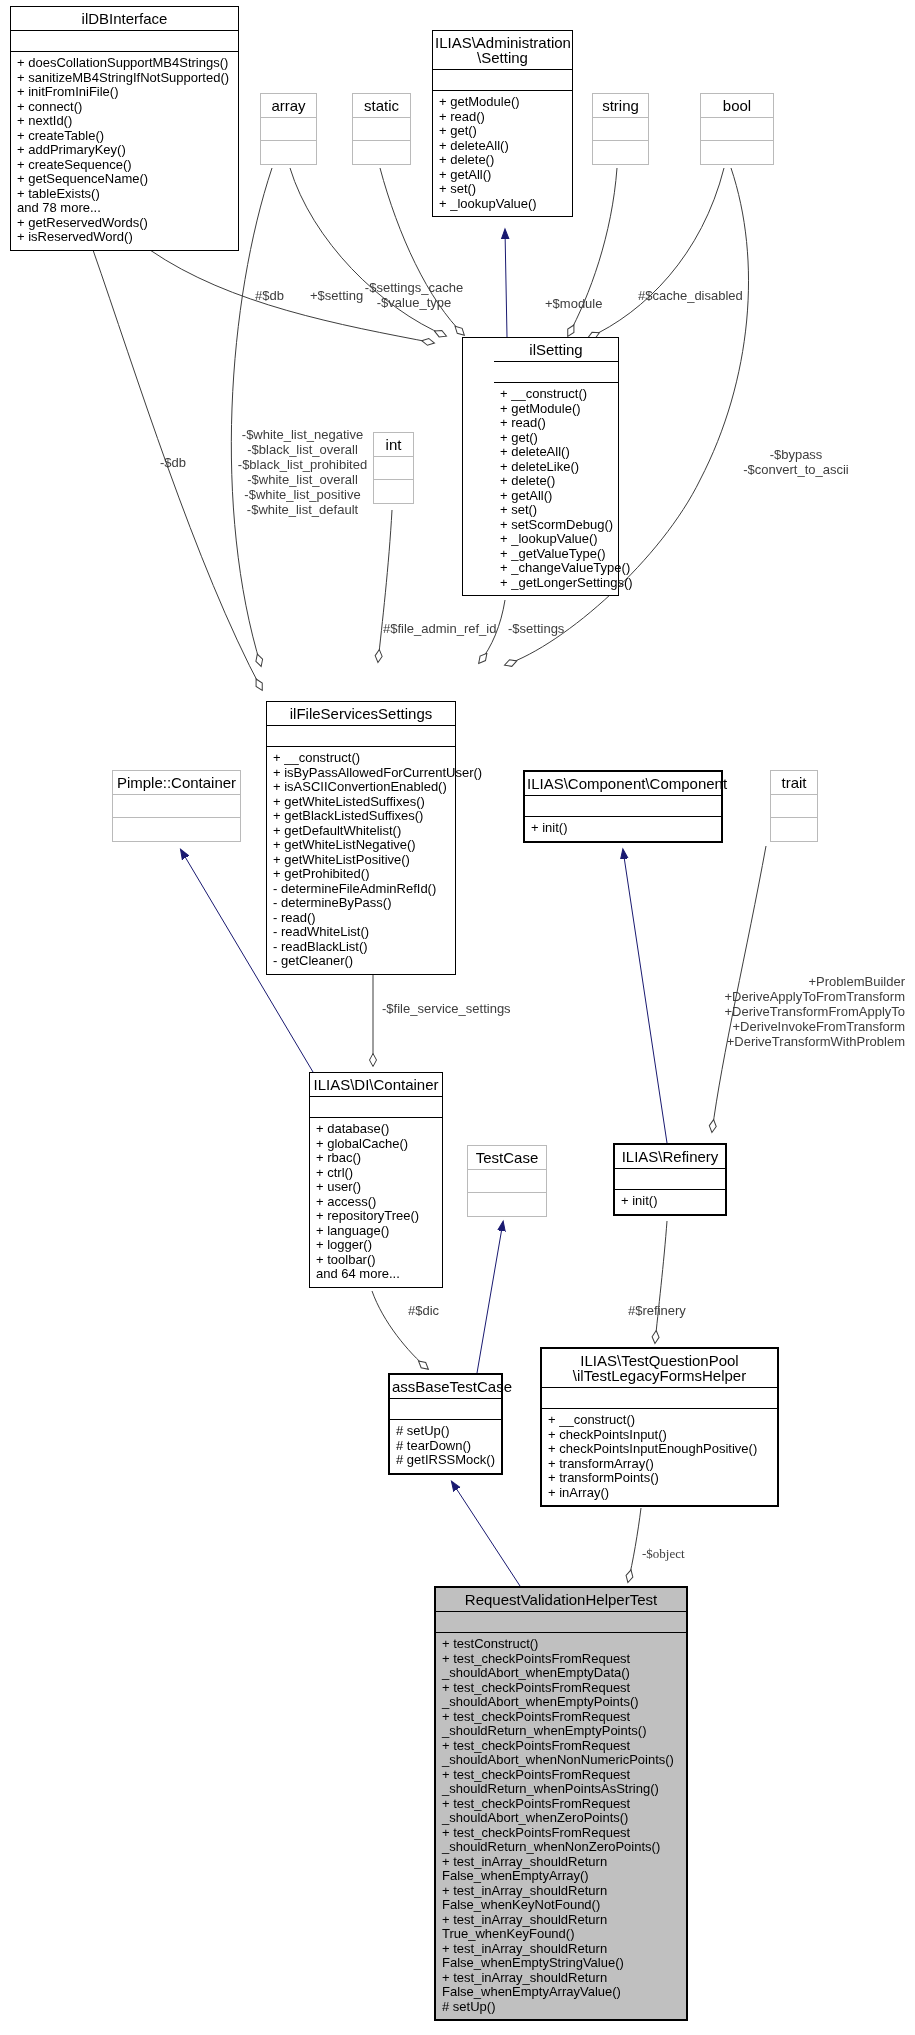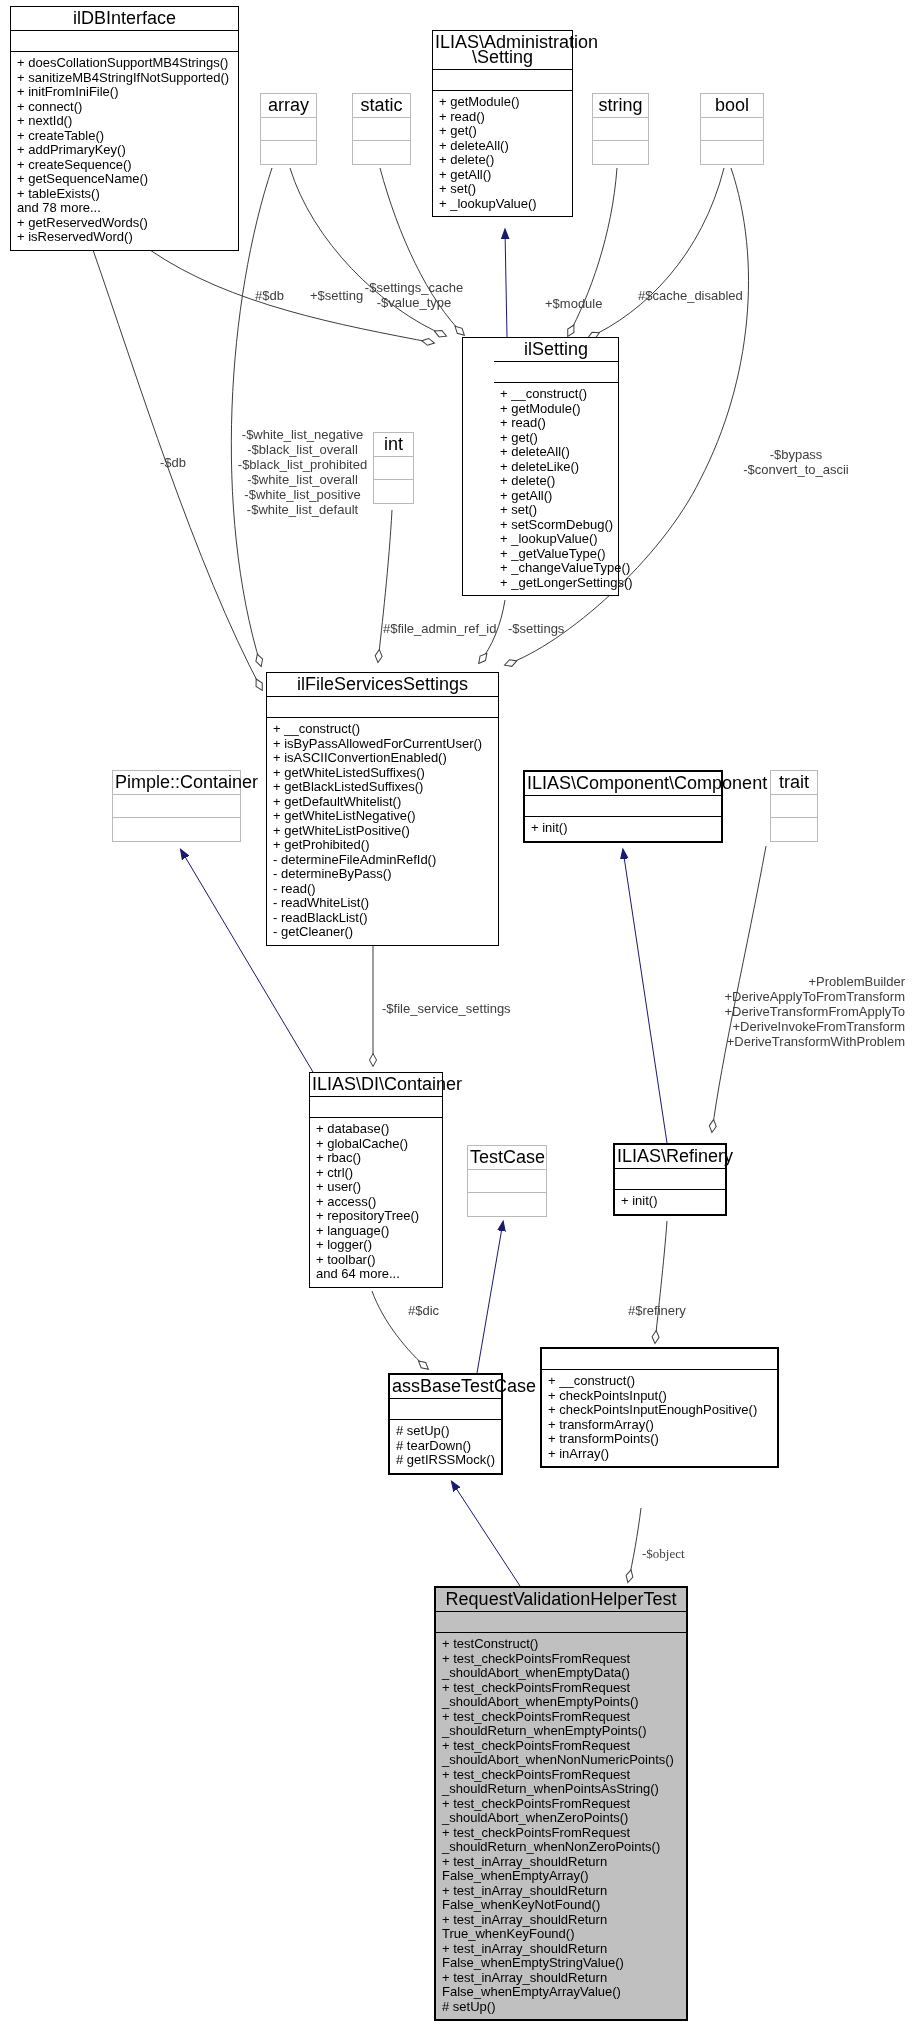--- a/index.html
+++ b/index.html
@@ -2,21 +2,21 @@
 <html><head>
 <meta charset="utf-8">
 <style>
   html,body{margin:0;padding:0;background:#fff;}
   #canvas{position:relative;width:915px;height:2035px;background:#fff;overflow:hidden;
           font-family:"Liberation Sans",sans-serif;}
   #edges{position:absolute;left:0;top:0;z-index:0;}
   .box{position:absolute;z-index:1;background:#fff;border:1px solid #000;box-sizing:border-box;
        color:#000;}
   .box .t{border-bottom:1px solid #000;text-align:center;padding:4px 2px 4px;line-height:15px;
-          font-size:18px;}
+          font-size:15px;}
   .box .a{height:20px;border-bottom:1px solid #000;}
   .box .m{padding:4px 4px 5px 6px;line-height:14.5px;font-size:13px;white-space:nowrap;}
   .sm .a{height:22px;}
   .sm .m{height:23px;padding:0;}
   .ext{border-color:#bababa;}
   .ext .t,.ext .a{border-color:#bababa;}
   .bd{border-width:2px;}
   .cur{background:#c0c0c0;}
   .elabel{position:absolute;z-index:2;font-size:13px;line-height:15px;color:#3d3d3d;
           white-space:nowrap;}
@@ -110,21 +110,21 @@
         <div>+ _lookupValue()</div>
       </div>
   </div>
 
   <div class="box sm ext" style="left:592px;top:93px;width:57px;">
     <div class="t">string</div>
     <div class="a"></div>
     <div class="m"></div>
   </div>
 
-  <div class="box sm ext" style="left:700px;top:93px;width:64px;">
+  <div class="box sm ext" style="left:700px;top:93px;width:74px;">
     <div class="t">bool</div>
     <div class="a"></div>
     <div class="m"></div>
   </div>
 
   <div class="box" style="left:462px;top:337px;width:157px;padding-left:31px;">
     <div class="t">ilSetting</div>
     <div class="a"></div>
     <div class="m">
         <div>+ __construct()</div>
@@ -143,21 +143,21 @@
         <div>+ _getLongerSettings()</div>
       </div>
   </div>
 
   <div class="box sm ext" style="left:373px;top:432px;width:41px;">
     <div class="t">int</div>
     <div class="a"></div>
     <div class="m"></div>
   </div>
 
-  <div class="box" style="left:266px;top:672px;width:233px;">
+  <div class="box" style="left:266px;top:701px;width:190px;">
     <div class="t">ilFileServicesSettings</div>
     <div class="a"></div>
     <div class="m">
         <div>+ __construct()</div>
         <div>+ isByPassAllowedForCurrentUser()</div>
         <div>+ isASCIIConvertionEnabled()</div>
         <div>+ getWhiteListedSuffixes()</div>
         <div>+ getBlackListedSuffixes()</div>
         <div>+ getDefaultWhitelist()</div>
         <div>+ getWhiteListNegative()</div>
@@ -228,20 +228,24 @@
     <div class="t">assBaseTestCase</div>
     <div class="a"></div>
     <div class="m">
         <div># setUp()</div>
         <div># tearDown()</div>
         <div># getIRSSMock()</div>
       </div>
   </div>
 
   <div class="box bd" style="left:540px;top:1347px;width:239px;">
+    <div class="t">
+        <div>ILIAS\TestQuestionPool</div>
+        <div>\ilTestLegacyFormsHelper</div>
+      </div>
     <div class="a"></div>
     <div class="m">
         <div>+ __construct()</div>
         <div>+ checkPointsInput()</div>
         <div>+ checkPointsInputEnoughPositive()</div>
         <div>+ transformArray()</div>
         <div>+ transformPoints()</div>
         <div>+ inArray()</div>
       </div>
   </div>

